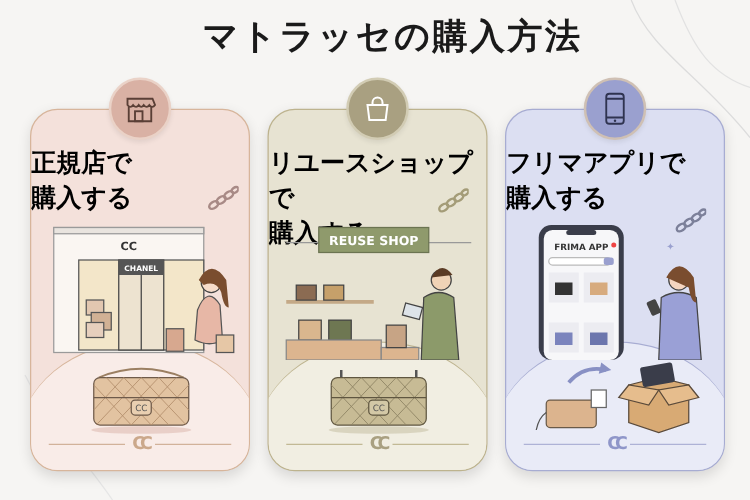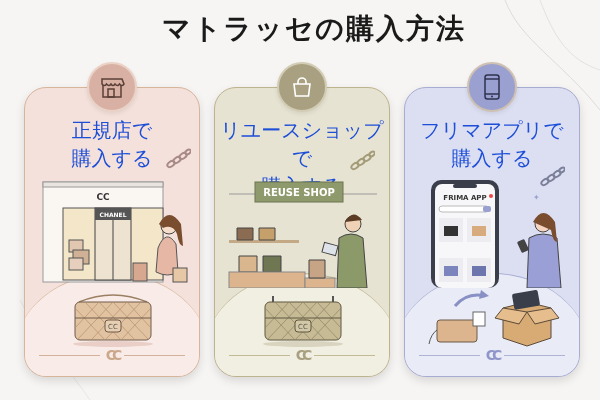--- a/index.html
+++ b/index.html
@@ -32,22 +32,22 @@
   }
   .badge {
     position: absolute; top: 60px; width: 50px; height: 50px;
     border-radius: 50%;
     display: flex; align-items: center; justify-content: center;
     box-shadow: 0 2px 4px rgba(0,0,0,0.08);
     z-index: 3;
   }
   .card-title {
     position: absolute; left: 0; right: 0; top: 28px;
-    text-align: center; font-weight: normal; font-size: 20px; line-height: 28px;
-    color: #1d4ed8;
+    text-align: left; font-weight: bold; font-size: 20px; line-height: 28px;
+    color: #000000;
   }
   .scene { position: absolute; left: 8px; right: 8px; top: 90px; height: 110px; }
   .divider {
     position: absolute; left: 14px; right: 14px; bottom: 14px; height: 14px;
     display: flex; align-items: center; gap: 6px;
   }
   .divider .line { flex: 1; height: 1px; }
   .divider .logo { font-size: 14px; font-weight: bold; letter-spacing: -4px; }
   .chain { position: absolute; z-index: 2; }
 </style>

